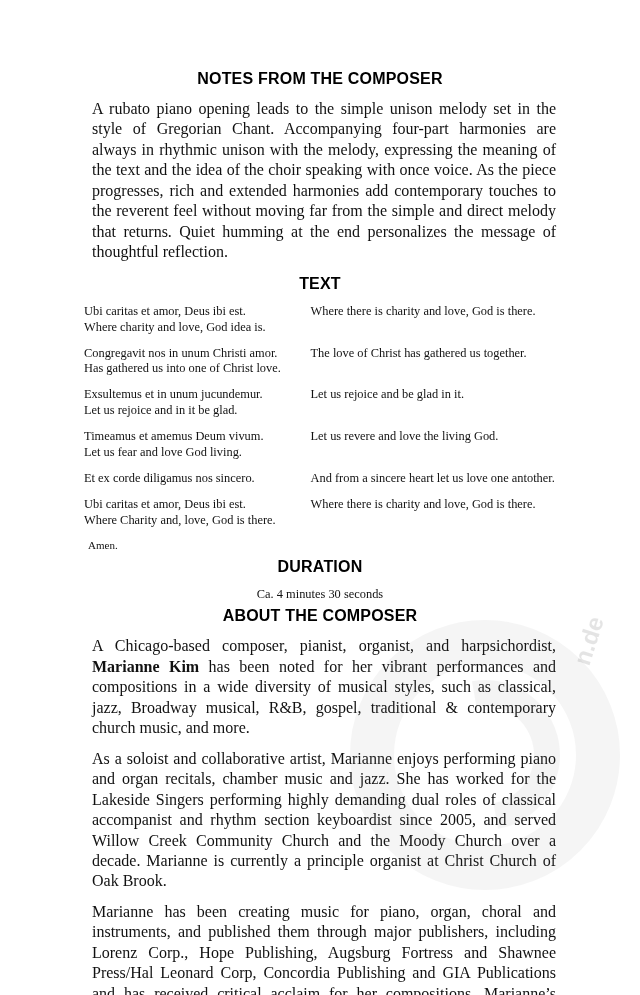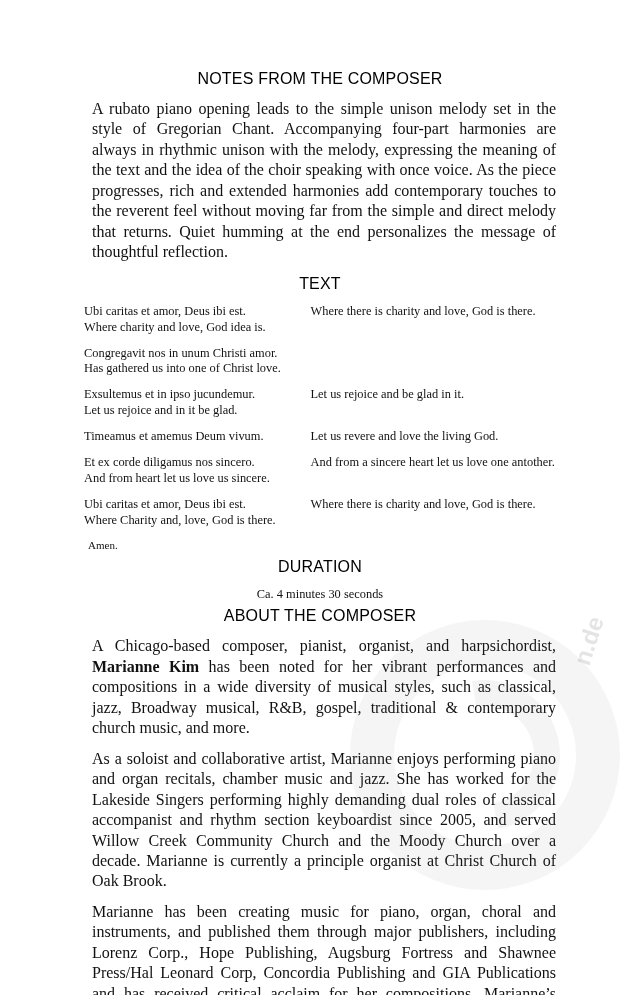--- a/index.html
+++ b/index.html
@@ -13,21 +13,21 @@
     height: 995px;
     background: #ffffff;
     overflow: hidden;
     box-sizing: border-box;
     padding: 68px 84px 0 84px;
     font-family: "Liberation Serif", serif;
     color: #111111;
   }
   h1.section-title {
     font-family: "Liberation Sans", sans-serif;
-    font-weight: normal;
+    font-weight: bold;
     font-size: 16px;
     line-height: 21px;
     text-align: center;
     letter-spacing: 0.2px;
     margin: 0 0 10px 0;
     color: #000000;
   }
   .mt-md { margin-top: 12px; }
   .mt-lg { margin-top: 14px; }
   p.body {
@@ -133,41 +133,42 @@
         <div class="literal">Where charity and love, God idea is.</div>
       </div>
       <div class="tright">Where there is charity and love, God is there.</div>
     </div>
 
     <div class="trow">
       <div class="tleft">
         <div class="latin">Congregavit nos in unum Christi amor.</div>
         <div class="literal">Has gathered us into one of Christ love.</div>
       </div>
+      <div class="tright">The love of Christ has gathered us together.</div>
     </div>
 
     <div class="trow">
       <div class="tleft">
-        <div class="latin">Exsultemus et in ipso jucundemur.</div>
+        <div class="latin">Exsultemus et in unum jucundemur.</div>
         <div class="literal">Let us rejoice and in it be glad.</div>
       </div>
       <div class="tright">Let us rejoice and be glad in it.</div>
     </div>
 
     <div class="trow">
       <div class="tleft">
         <div class="latin">Timeamus et amemus Deum vivum.</div>
+        <div class="literal">Let us fear and love God living.</div>
       </div>
       <div class="tright">Let us revere and love the living God.</div>
     </div>
 
     <div class="trow">
       <div class="tleft">
         <div class="latin">Et ex corde diligamus nos sincero.</div>
-        <div class="literal">And from heart let us love us sincere.</div>
       </div>
       <div class="tright">And from a sincere heart let us love one antother.</div>
     </div>
 
     <div class="trow">
       <div class="tleft">
         <div class="latin">Ubi caritas et amor, Deus ibi est.</div>
         <div class="literal">Where Charity and, love, God is there.</div>
       </div>
       <div class="tright">Where there is charity and love, God is there.</div>

